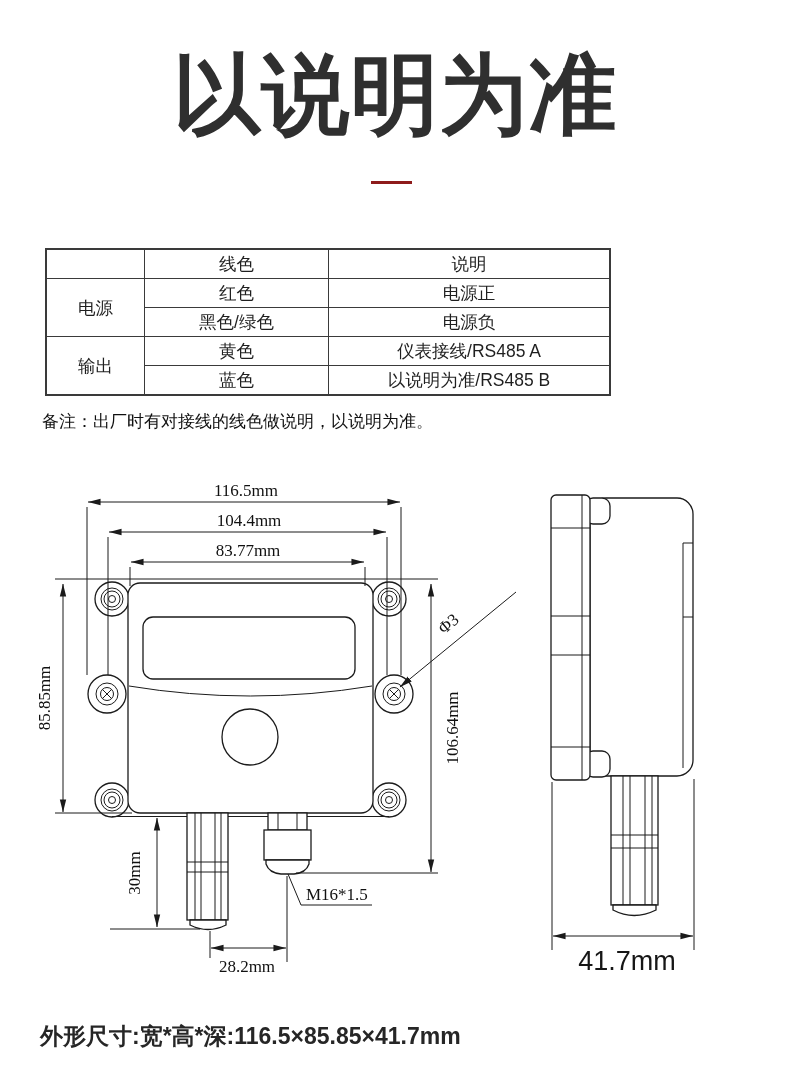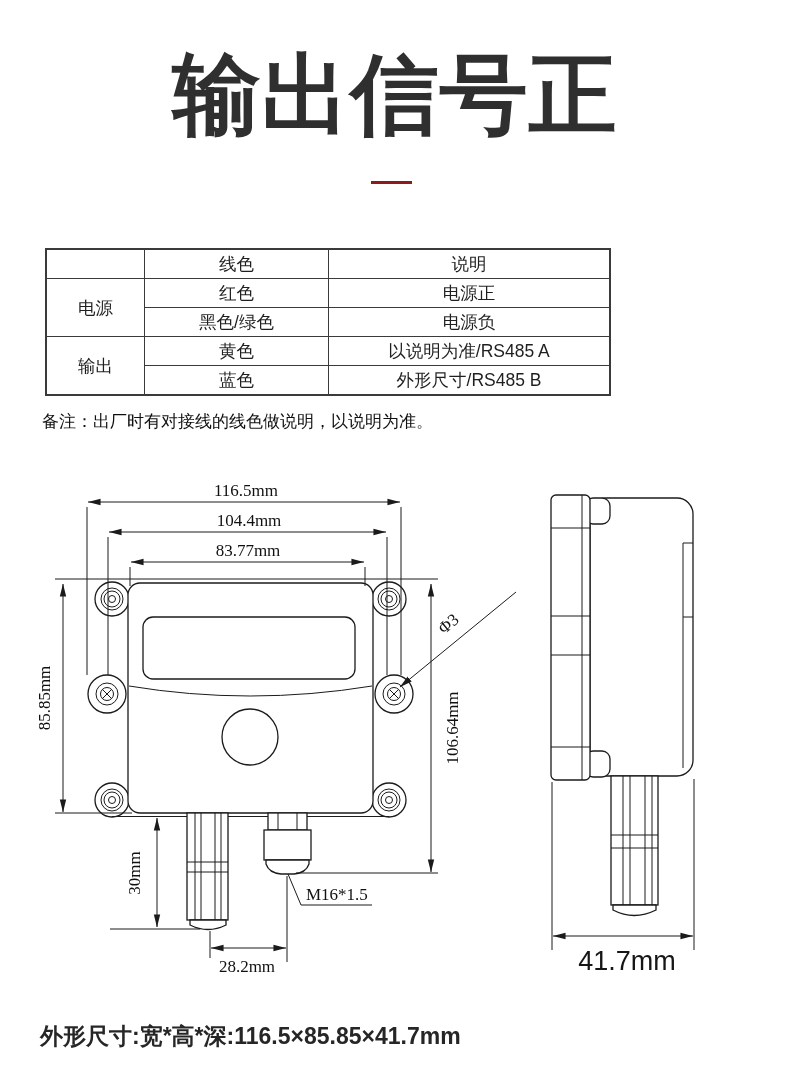--- a/index.html
+++ b/index.html
@@ -27,21 +27,21 @@
   .thin{fill:none;stroke:#1b1b1b;stroke-width:1;}
   .dim{fill:none;stroke:#1b1b1b;stroke-width:1;}
   .dimtxt{font-family:"Liberation Serif","DejaVu Serif",serif;font-size:17px;fill:#111111;}
   .dimtxt-big{font-family:"Liberation Sans","DejaVu Sans",sans-serif;font-size:27px;fill:#161616;}
 </style>
 </head>
 <body>
 
 <div id="page">
 
-  <div class="title">输出信号正</div>
+  <div class="title">以说明为准</div>
   <div class="title-underline" style="background: rgb(142, 27, 27);"></div>
 
   <table class="wiring">
     <tbody>
         <tr>
       <td class="c1"></td>
       <td class="c2">线色</td>
       <td class="c3">说明</td>
     </tr>
     <tr>
@@ -49,25 +49,25 @@
       <td>红色</td>
       <td>电源正</td>
     </tr>
     <tr>
       <td>黑色/绿色</td>
       <td>电源负</td>
     </tr>
     <tr>
       <td rowspan="2">输出</td>
       <td>黄色</td>
-      <td>以说明为准/RS485 A</td>
+      <td>仪表接线/RS485 A</td>
     </tr>
     <tr>
       <td>蓝色</td>
-      <td>外形尺寸/RS485 B</td>
+      <td>以说明为准/RS485 B</td>
     </tr>
   </tbody>
     </table>
 
   <div class="note">备注：出厂时有对接线的线色做说明，以说明为准。</div>
 
   <svg class="drawing" width="790" height="560" viewBox="0 460 790 560" xmlns="http://www.w3.org/2000/svg">
     <defs>
       <marker id="arr" viewBox="0 0 14 8" refX="13.5" refY="4" markerWidth="13" markerHeight="8" orient="auto-start-reverse">
         <path d="M0,0.6 L14,4 L0,7.4 Z" fill="#1b1b1b"></path>

